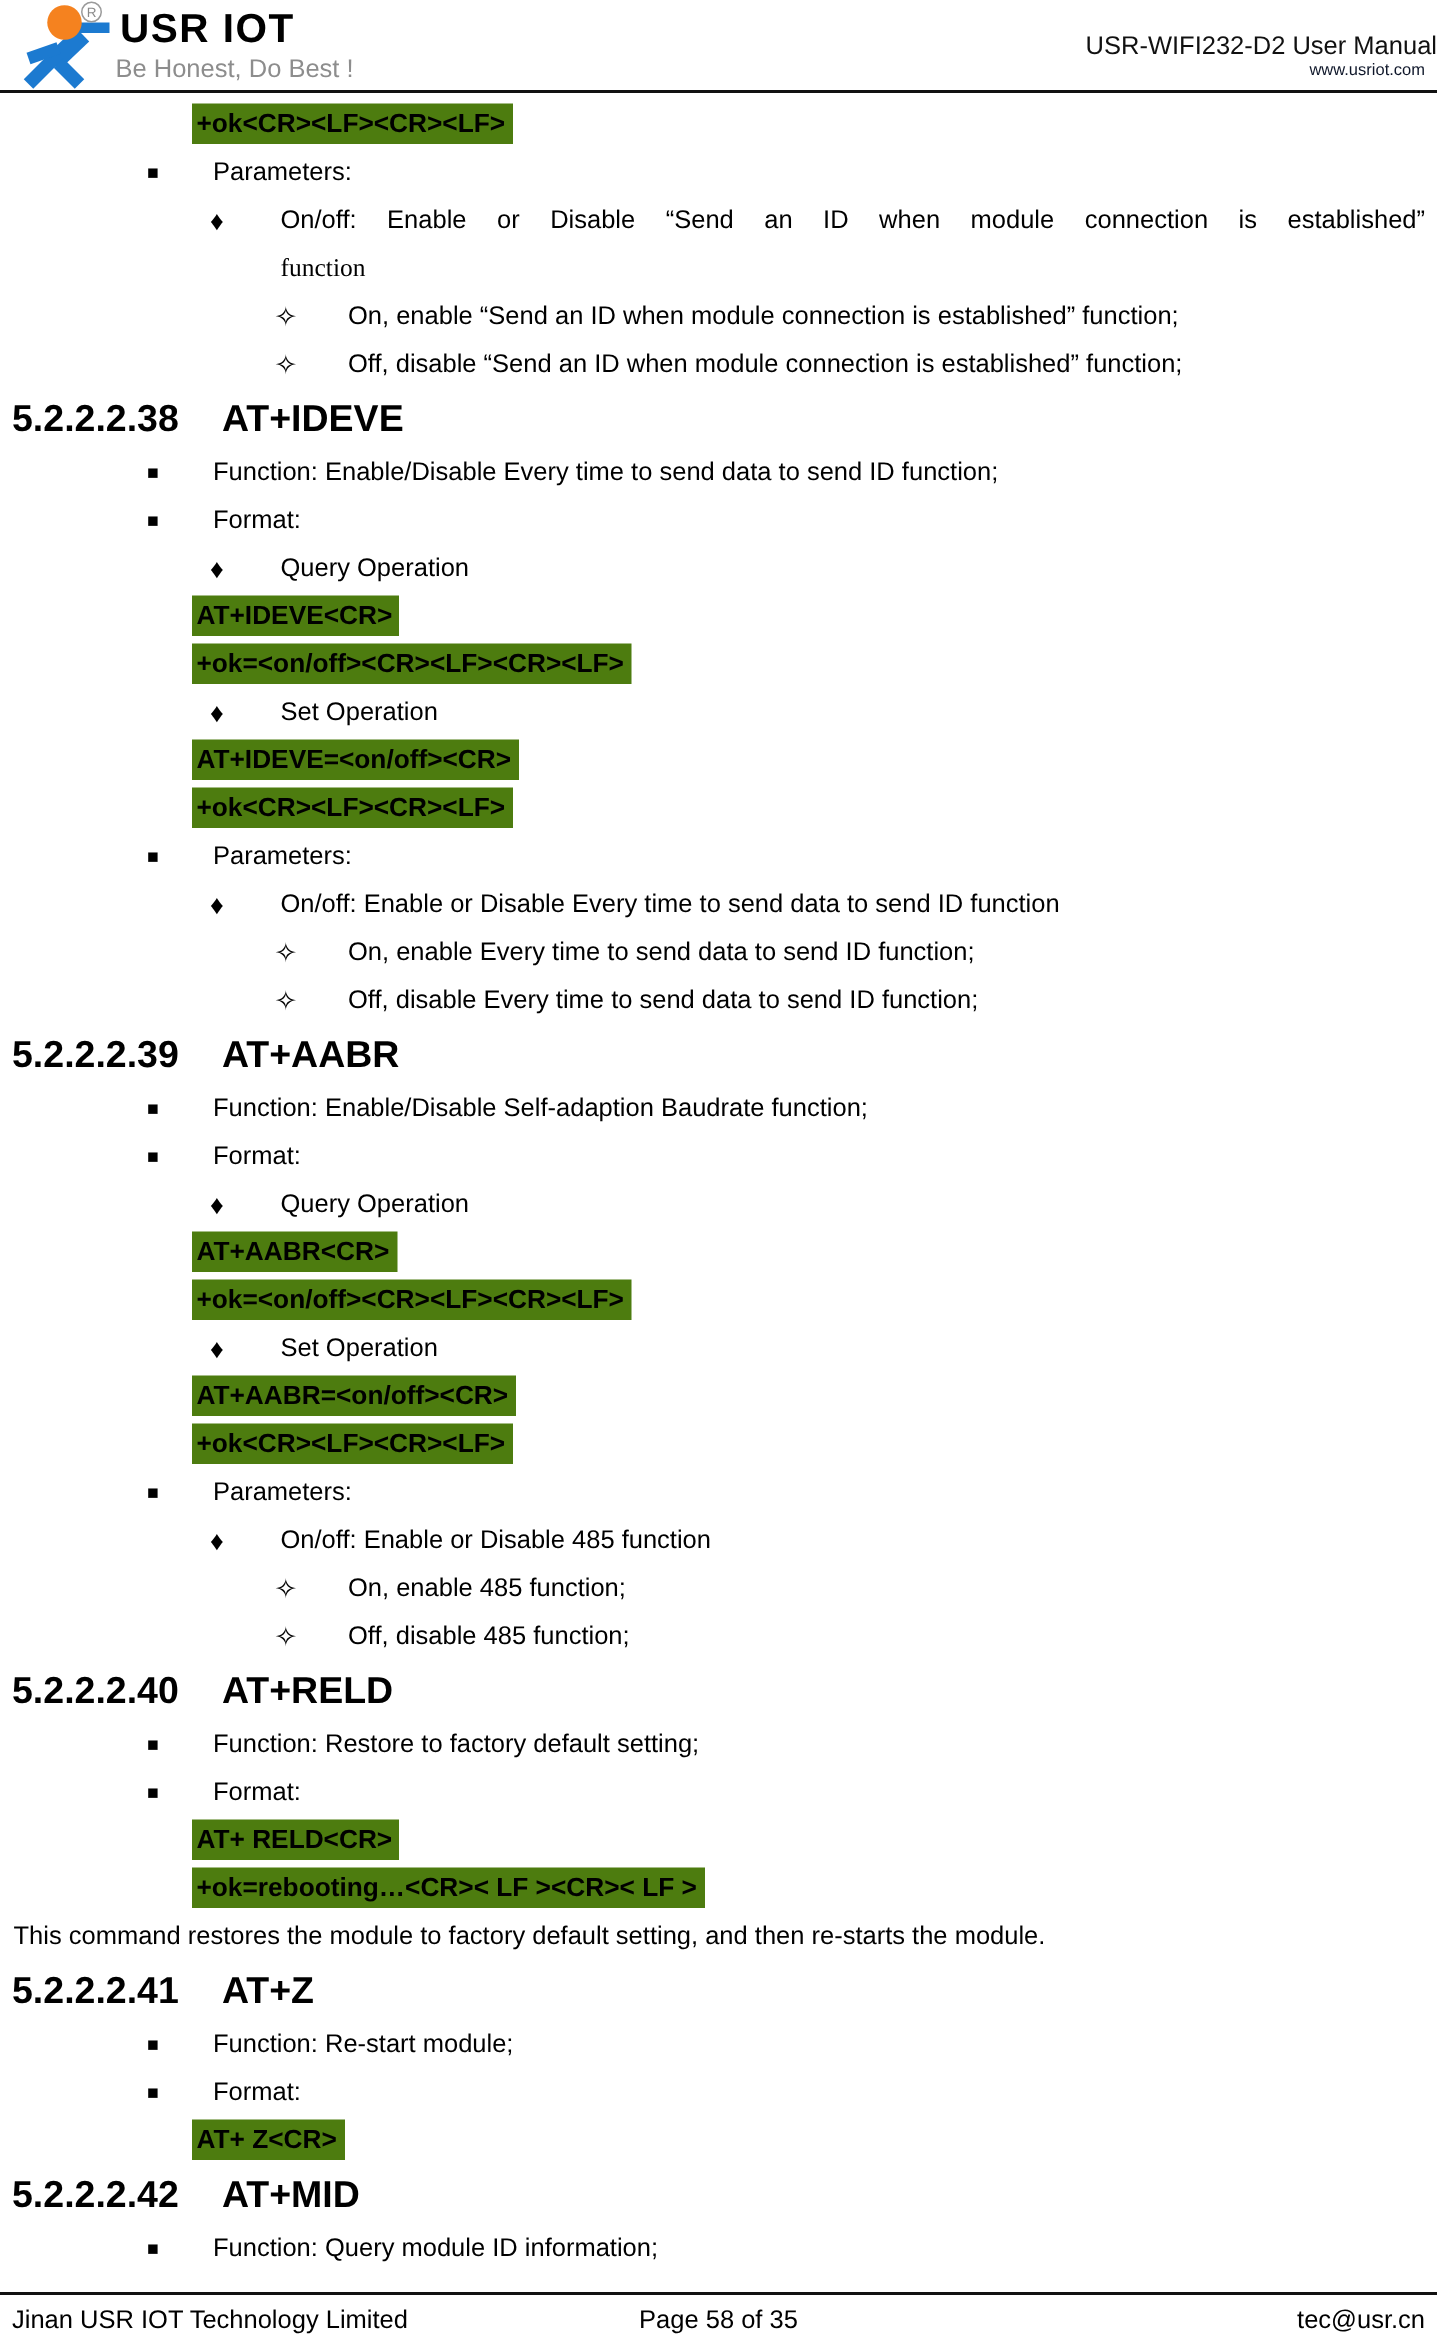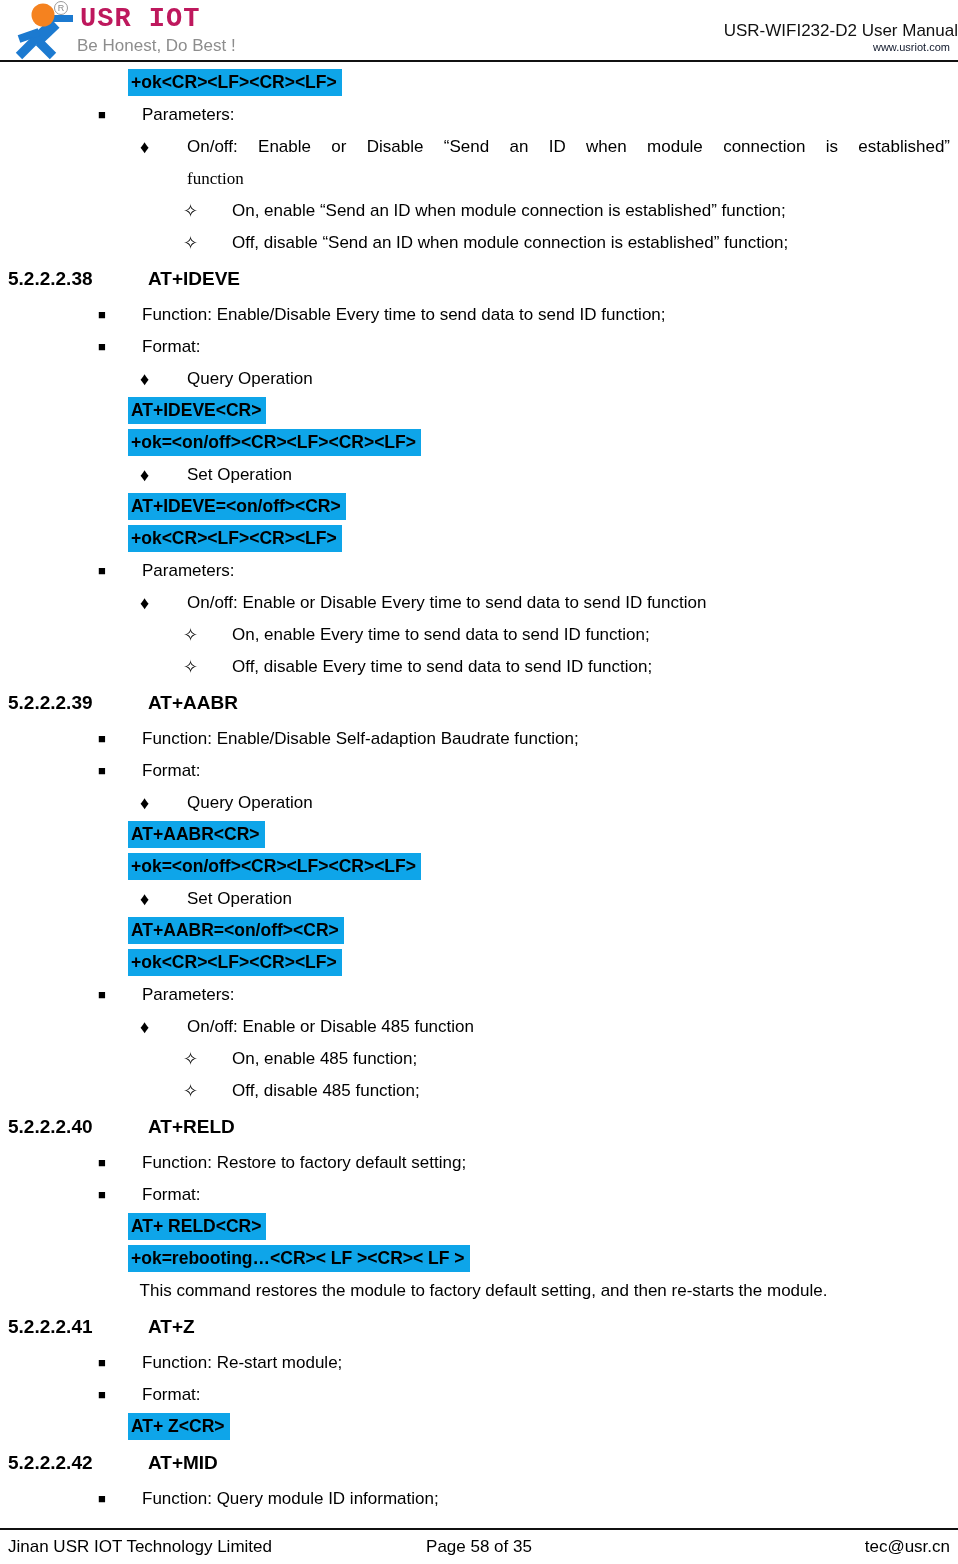--- a/index.html
+++ b/index.html
@@ -8,47 +8,47 @@
   .page { position:relative; width:958px; height:1564px; background:#fff; }
 
   
   .page-header { position:relative; height:62px; border-bottom:2px solid #111; }
   .logo-wrap { position:absolute; left:8px; top:0; width:260px; height:60px; }
   .logo-figure { position:absolute; left:4px; top:2px; }
   .reg-mark { position:absolute; left:46px; top:1px; width:14px; height:14px;
     border:1px solid #9a9a9a; border-radius:50%; color:#8a8a8a; font-size:9px;
     line-height:12px; text-align:center; background:#fff; }
   .brand-text { position:absolute; left:72px; top:4px; font-size:27px; font-weight:bold;
-    color:#be185d; letter-spacing:1px; white-space:nowrap;font-family:Liberation Mono, monospace; }
+    color:#000000; letter-spacing:1px; white-space:nowrap; }
   .brand-tagline { position:absolute; left:69px; top:36px; font-size:17px;
     color:#8d8d8d; white-space:nowrap; }
   .header-title { position:absolute; left:0; right:0; bottom:19px; text-align:right;
     font-size:17px; color:#111; }
   .header-site { position:absolute; right:8px; bottom:7px; font-size:11px; color:#0f172a; }
 
   
   .doc-body { position:relative; padding-top:5px; }
   .line { position:relative; line-height:32px; font-size:17px; }
 
-  .line.h { line-height:40px; font-size:19px; font-weight:bold; padding-left:8px; }
+  .line.h { line-height:40px; font-size:25px; font-weight:bold; padding-left:8px; }
   .hnum { display:inline-block; width:140px; }
   .htitle { display:inline-block; }
 
   .line.cmd { padding-left:128px; line-height:32px; }
-  .cmdtext { display:inline-block; background:#0ea5e9; font-weight:bold;
+  .cmdtext { display:inline-block; background:#4d7c0f; font-weight:bold;
     font-size:17.5px; line-height:25px; padding:1px 5px 1px 3px; }
 
   .line.b1 { padding-left:142px; }
   .line.b1 > .bul { position:absolute; left:98px; top:0; font-size:13px; }
   .line.b2 { padding-left:187px; }
   .line.b2 > .bul { position:absolute; left:140px; top:0; font-size:18px; }
   .line.b3 { padding-left:232px; }
   .line.b3 > .bul { position:absolute; left:183px; top:0; font-size:18px; }
   .line.b2c { padding-left:187px;font-family:Liberation Serif, serif; }
-  .line.p { padding-left:9px;text-align:center; }
+  .line.p { padding-left:9px; }
 
   .line.spread { padding-right:8px; text-align:justify; text-align-last:justify; }
 
   
   .page-footer { position:absolute; left:0; right:0; bottom:0; height:36px;
     border-top:2px solid #111; display:flex; align-items:center;
     justify-content:space-between; padding:0 8px; font-size:17px; }
   .footer-center { position:absolute; left:0; right:0; text-align:center; }
   .footer-left, .footer-right { position:relative; z-index:1; background:#fff; }
 </style>

